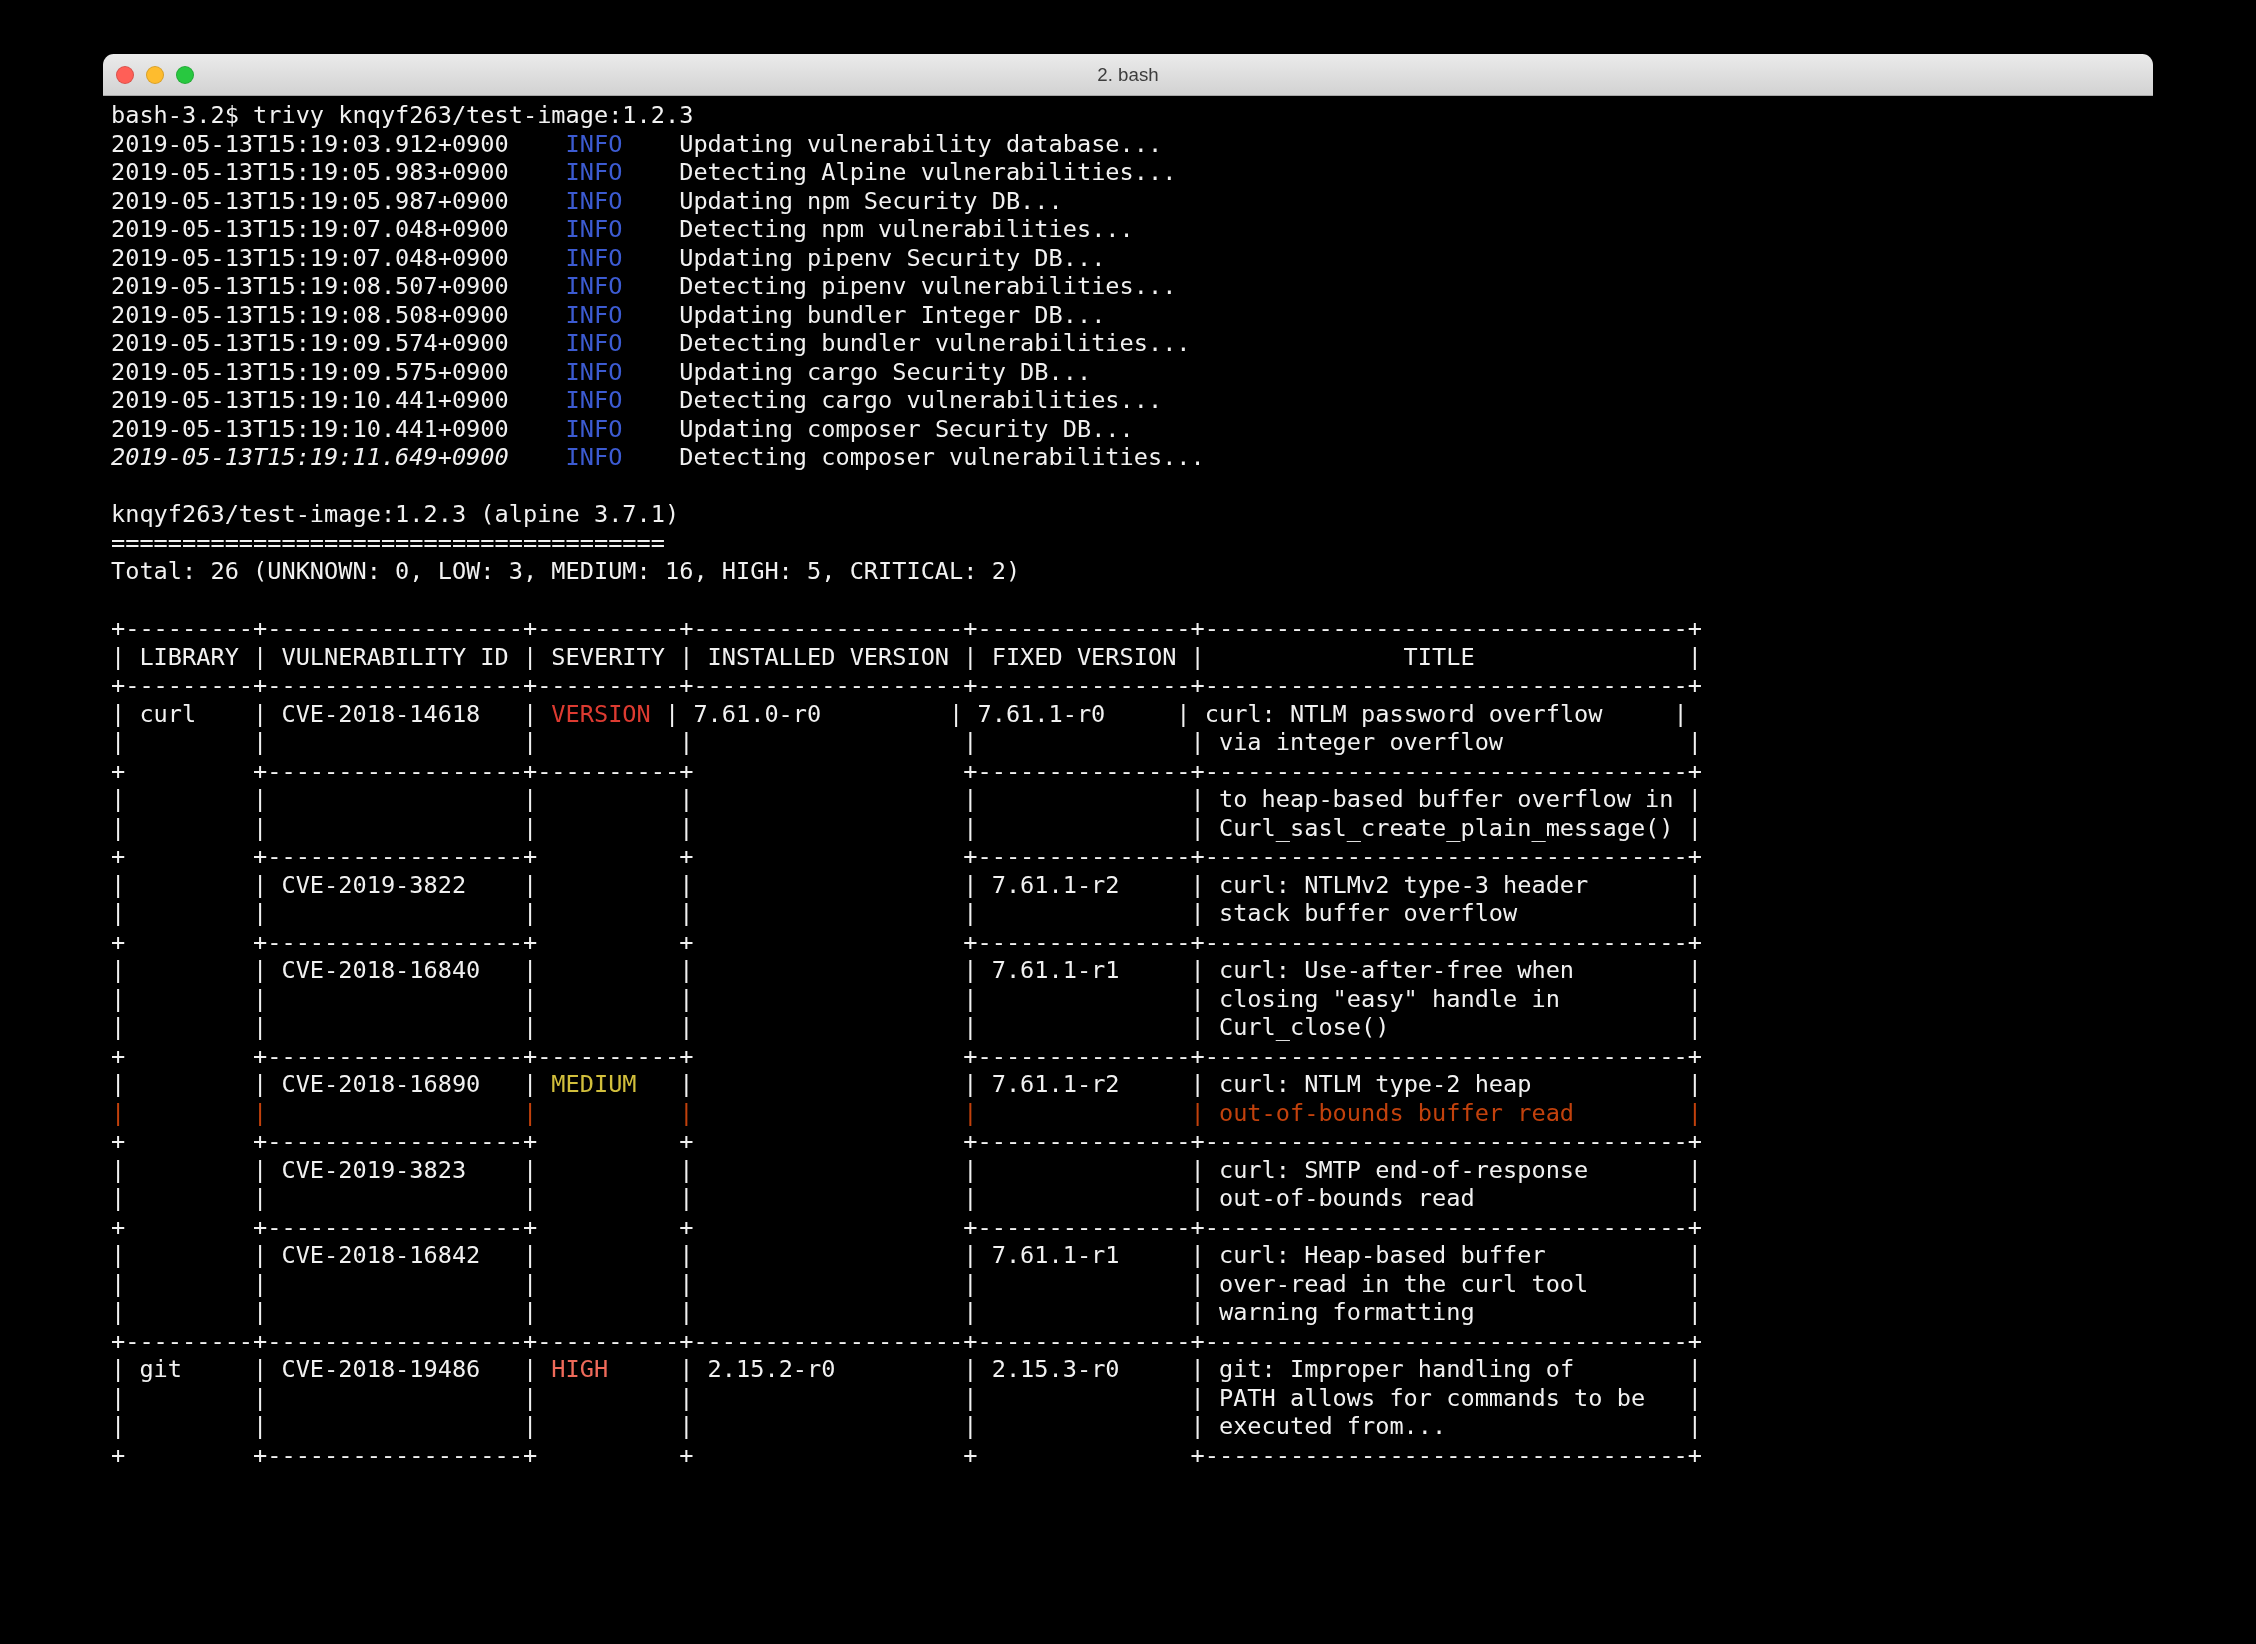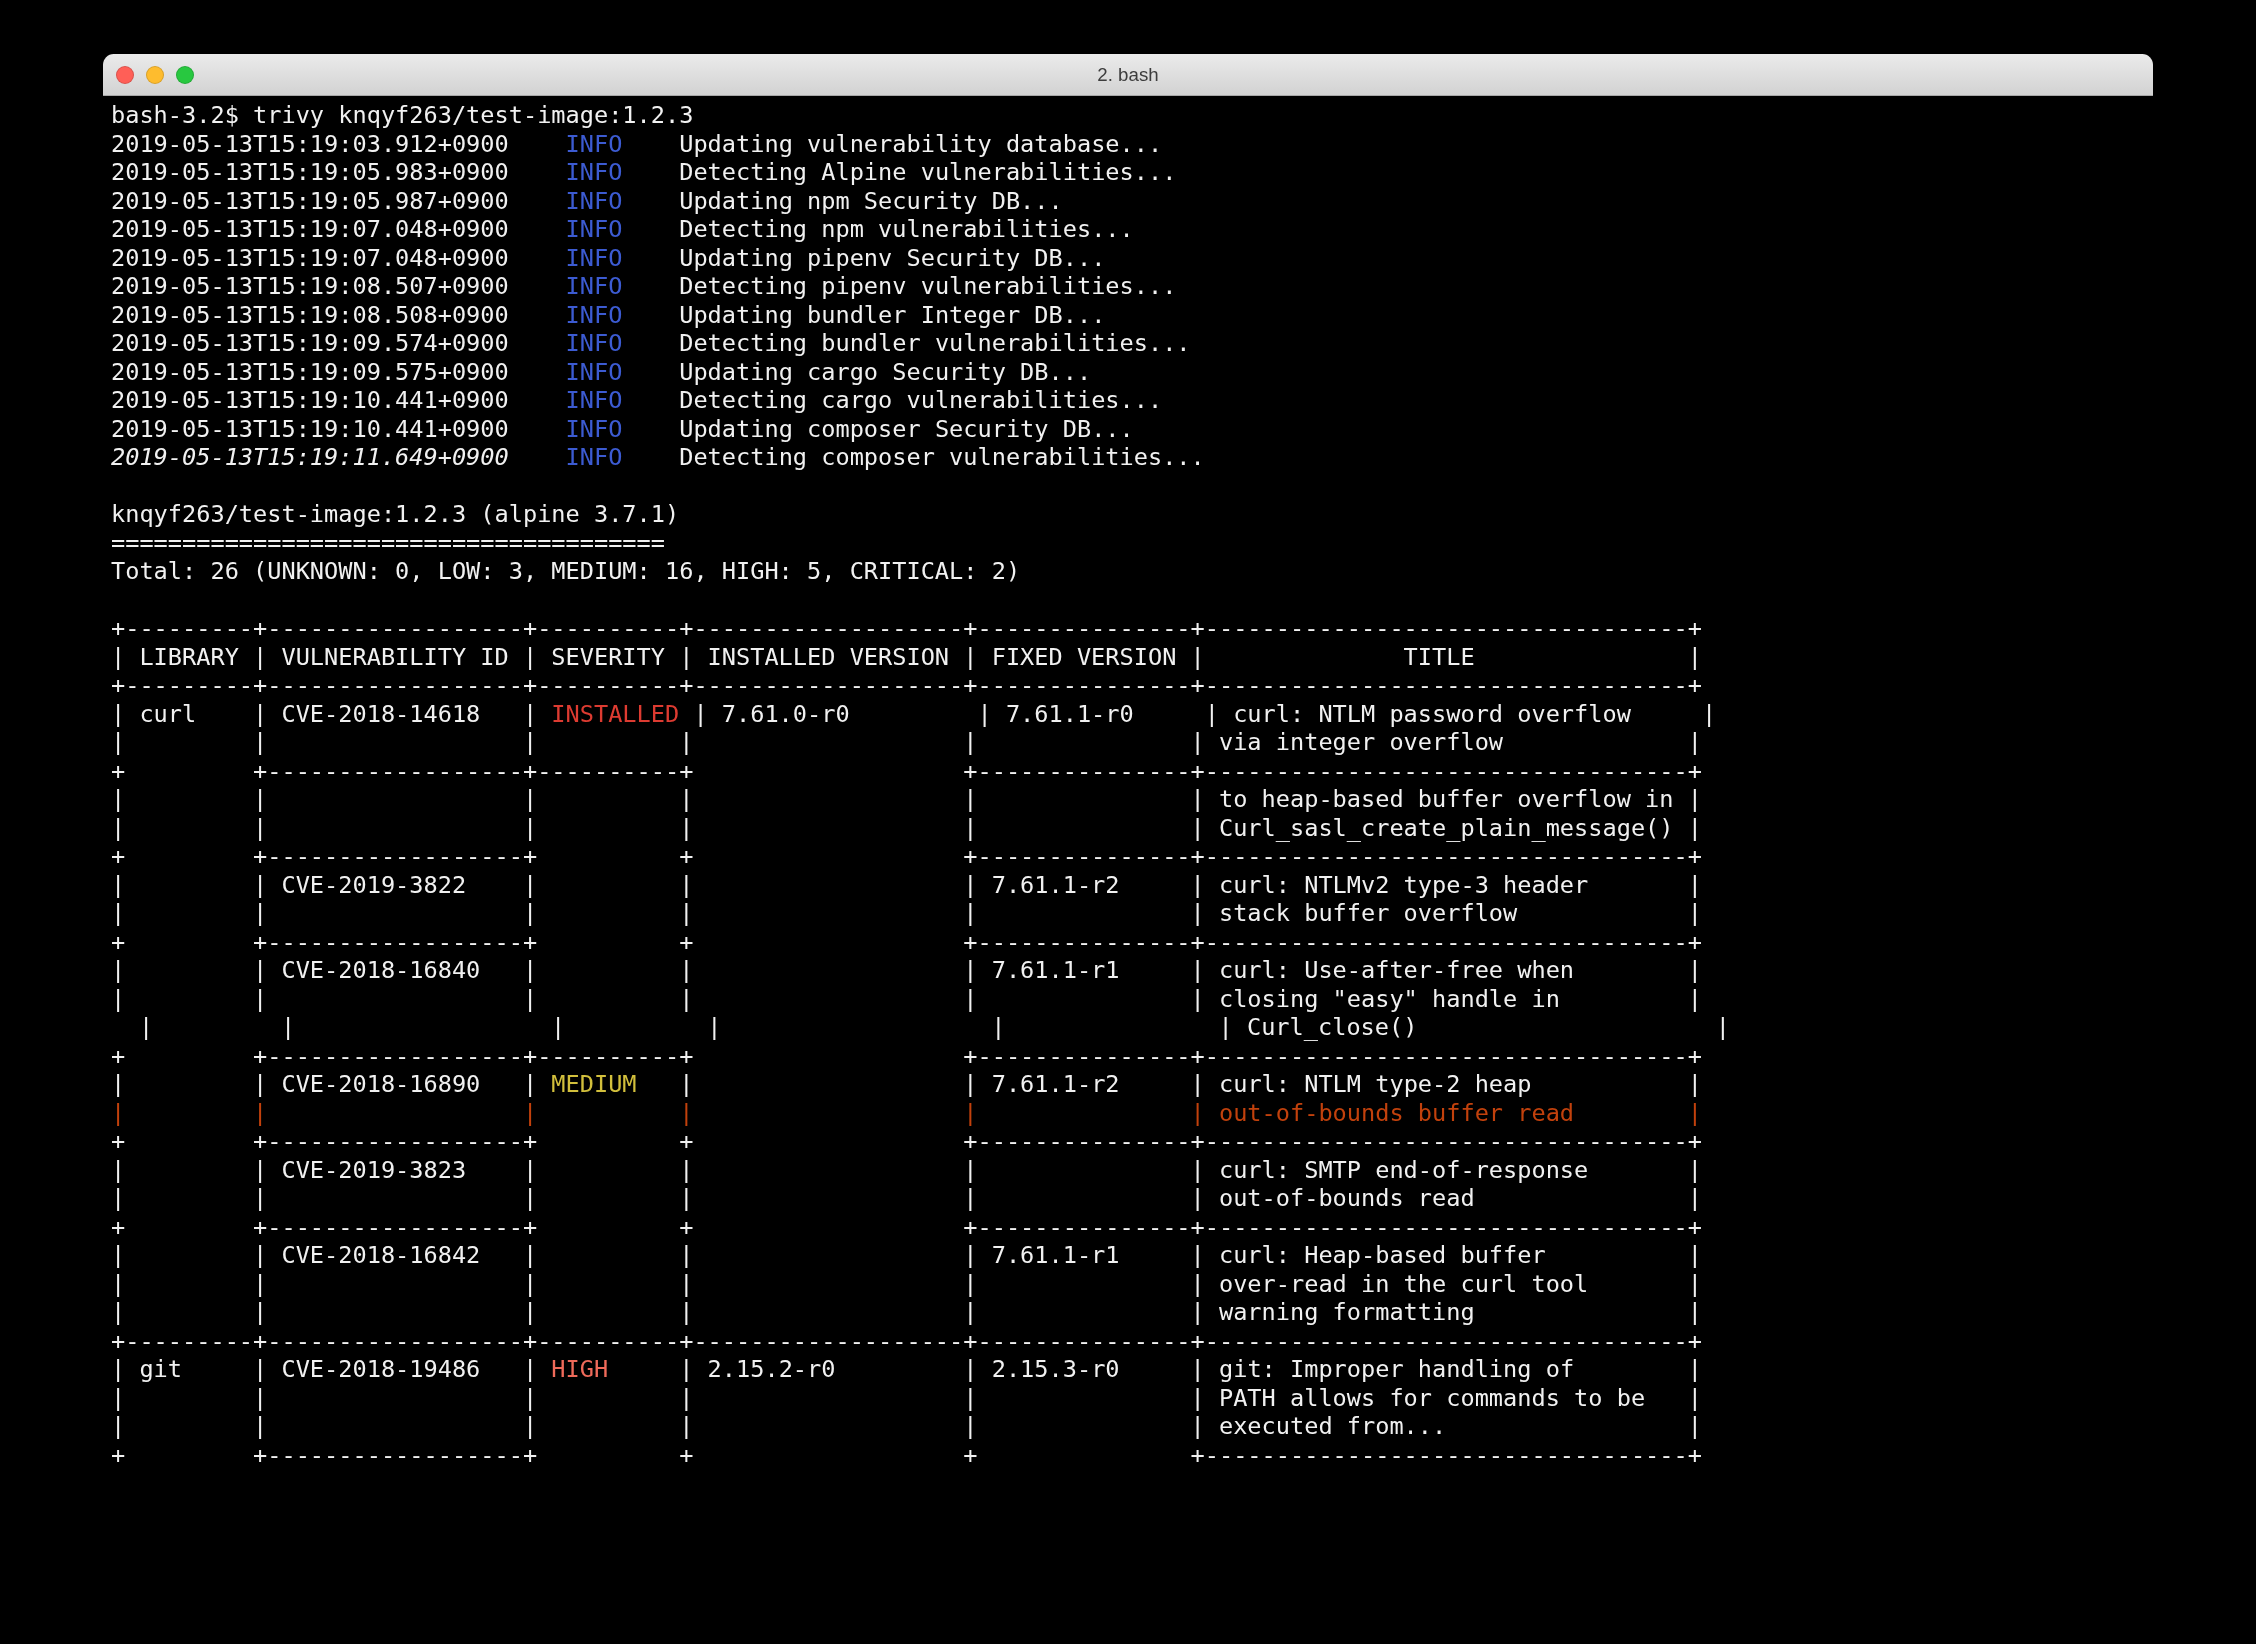--- a/index.html
+++ b/index.html
@@ -92,32 +92,32 @@
           <div class="term-line"><span style="color: rgb(241, 241, 241);">2019-05-13T15:19:10.441+0900    </span><span style="color: rgb(60, 91, 210);">INFO</span><span style="color: rgb(241, 241, 241);">    Updating composer Security DB...</span></div>
           <div class="term-line"><span style="color: rgb(241, 241, 241); font-style: italic;">2019-05-13T15:19:11.649+0900    </span><span style="color: rgb(60, 91, 210);">INFO</span><span style="color: rgb(241, 241, 241);">    Detecting composer vulnerabilities...</span></div>
           <div class="term-line">&nbsp;</div>
           <div class="term-line"><span style="color: rgb(241, 241, 241);">knqyf263/test-image:1.2.3 (alpine 3.7.1)</span></div>
           <div class="term-line"><span style="color: rgb(241, 241, 241);">=======================================</span></div>
           <div class="term-line"><span style="color: rgb(241, 241, 241);">Total: 26 (UNKNOWN: 0, LOW: 3, MEDIUM: 16, HIGH: 5, CRITICAL: 2)</span></div>
           <div class="term-line">&nbsp;</div>
           <div class="term-line"><span style="color: rgb(241, 241, 241);">+---------+------------------+----------+-------------------+---------------+----------------------------------+</span></div>
           <div class="term-line"><span style="color: rgb(241, 241, 241);">| LIBRARY | VULNERABILITY ID | SEVERITY | INSTALLED VERSION | FIXED VERSION |              TITLE               |</span></div>
           <div class="term-line"><span style="color: rgb(241, 241, 241);">+---------+------------------+----------+-------------------+---------------+----------------------------------+</span></div>
-          <div class="term-line"><span style="color: rgb(241, 241, 241);">| curl    | CVE-2018-14618   | </span><span style="color: rgb(221, 59, 49);">INSTALLED</span><span style="color: rgb(241, 241, 241);"> | 7.61.0-r0         | 7.61.1-r0     | curl: NTLM password overflow     |</span></div>
+          <div class="term-line"><span style="color: rgb(241, 241, 241);">| curl    | CVE-2018-14618   | </span><span style="color: rgb(221, 59, 49);">VERSION</span><span style="color: rgb(241, 241, 241);"> | 7.61.0-r0         | 7.61.1-r0     | curl: NTLM password overflow     |</span></div>
           <div class="term-line"><span style="color: rgb(241, 241, 241);">|         |                  |          |                   |               | via integer overflow             |</span></div>
           <div class="term-line"><span style="color: rgb(241, 241, 241);">+         +------------------+----------+                   +---------------+----------------------------------+</span></div>
           <div class="term-line"><span style="color: rgb(241, 241, 241);">|         |                  |          |                   |               | to heap-based buffer overflow in |</span></div>
           <div class="term-line"><span style="color: rgb(241, 241, 241);">|         |                  |          |                   |               | Curl_sasl_create_plain_message() |</span></div>
           <div class="term-line"><span style="color: rgb(241, 241, 241);">+         +------------------+          +                   +---------------+----------------------------------+</span></div>
           <div class="term-line"><span style="color: rgb(241, 241, 241);">|         | CVE-2019-3822    |          |                   | 7.61.1-r2     | curl: NTLMv2 type-3 header       |</span></div>
           <div class="term-line"><span style="color: rgb(241, 241, 241);">|         |                  |          |                   |               | stack buffer overflow            |</span></div>
           <div class="term-line"><span style="color: rgb(241, 241, 241);">+         +------------------+          +                   +---------------+----------------------------------+</span></div>
           <div class="term-line"><span style="color: rgb(241, 241, 241);">|         | CVE-2018-16840   |          |                   | 7.61.1-r1     | curl: Use-after-free when        |</span></div>
           <div class="term-line"><span style="color: rgb(241, 241, 241);">|         |                  |          |                   |               | closing "easy" handle in         |</span></div>
-          <div class="term-line"><span style="color: rgb(241, 241, 241); margin-left: 28px;">|         |                  |          |                   |               | Curl_close()                     |</span></div>
+          <div class="term-line"><span style="color: rgb(241, 241, 241);">|         |                  |          |                   |               | Curl_close()                     |</span></div>
           <div class="term-line"><span style="color: rgb(241, 241, 241);">+         +------------------+----------+                   +---------------+----------------------------------+</span></div>
           <div class="term-line"><span style="color: rgb(241, 241, 241);">|         | CVE-2018-16890   | </span><span style="color: rgb(210, 191, 60);">MEDIUM</span><span style="color: rgb(241, 241, 241);">   |                   | 7.61.1-r2     | curl: NTLM type-2 heap           |</span></div>
           <div class="term-line"><span style="color: #c2410c;">|         |                  |          |                   |               | out-of-bounds buffer read        |</span></div>
           <div class="term-line"><span style="color: rgb(241, 241, 241);">+         +------------------+          +                   +---------------+----------------------------------+</span></div>
           <div class="term-line"><span style="color: rgb(241, 241, 241);">|         | CVE-2019-3823    |          |                   |               | curl: SMTP end-of-response       |</span></div>
           <div class="term-line"><span style="color: rgb(241, 241, 241);">|         |                  |          |                   |               | out-of-bounds read               |</span></div>
           <div class="term-line"><span style="color: rgb(241, 241, 241);">+         +------------------+          +                   +---------------+----------------------------------+</span></div>
           <div class="term-line"><span style="color: rgb(241, 241, 241);">|         | CVE-2018-16842   |          |                   | 7.61.1-r1     | curl: Heap-based buffer          |</span></div>
           <div class="term-line"><span style="color: rgb(241, 241, 241);">|         |                  |          |                   |               | over-read in the curl tool       |</span></div>
           <div class="term-line"><span style="color: rgb(241, 241, 241);">|         |                  |          |                   |               | warning formatting               |</span></div>

